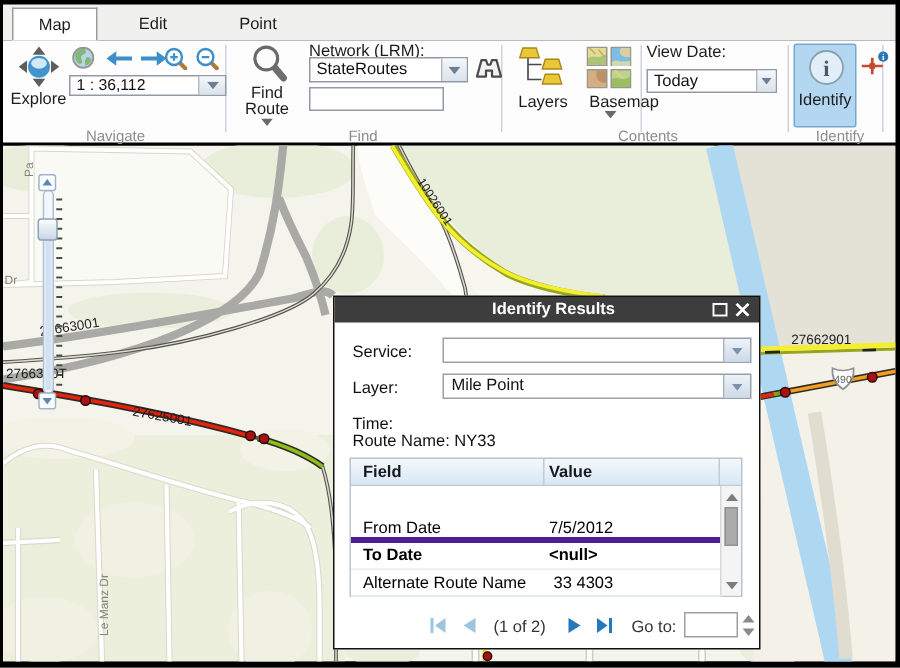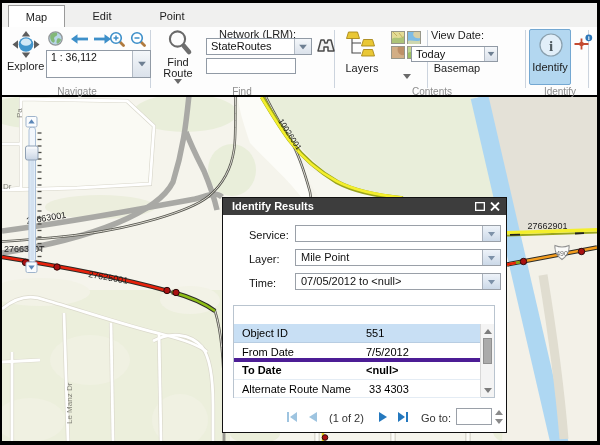--- a/index.html
+++ b/index.html
@@ -16,22 +16,22 @@
 .glabel { position:absolute; top:59px; font-size:10px; color:#8d8d8d; text-align:center; }
 .btxt { position:absolute; font-size:11px; color:#1c1c1c; text-align:center; }
 .combo { position:absolute; background:#fff; border:1px solid #919aa5; }
 .combo .txt { position:absolute; left:4px; top:0; font-size:11px; color:#111; white-space:nowrap; }
 .ddbtn { position:absolute; right:0; top:0; bottom:0; background:linear-gradient(#f4f7fa,#dbe2eb); border-left:1px solid #b2bac4; }
 .ddbtn svg { position:absolute; left:50%; top:50%; transform:translate(-50%,-50%); }
 
 #map { position:absolute; left:2px; top:97px; width:595px; height:344px; }
 
 #dlg { position:absolute; left:222px; top:197px; width:285px; height:236px; background:#fff; border:1px solid #111; }
-#dlg-title { position:absolute; left:0; top:0; right:0; height:17px; background:#3d3d3d; color:#fff; font-size:11px; font-weight:bold; line-height:17px; padding-left:9px; }
-.dlbl { position:absolute; left:26px; font-size:11px; color:#111; }
+#dlg-title { position:absolute; left:0; top:0; right:0; height:17px; background:#3d3d3d; color:#fff; font-size:11px; font-weight:bold; line-height:17px; padding-left:9px;text-align:center; }
+.dlbl { position:absolute; left:12px; font-size:11px; color:#111; }
 .dcombo { position:absolute; left:72px; width:206px; height:17px; background:#fff; border:1px solid #9aa0a8; }
 .dcombo .txt { position:absolute; left:5px; top:1px; font-size:11px; color:#111; white-space:nowrap; }
 .dcombo .dd { position:absolute; right:0; top:0; width:18px; bottom:0; background:linear-gradient(#eef3f9,#ccd9e8); border-left:1px solid #aab2bc; }
 .dcombo .dd svg { position:absolute; left:5px; top:6px; }
 #dtable { position:absolute; left:10px; top:107px; width:262px; height:93px; border:1px solid #b9c4cf; background:#fff; font-size:11px; }
 .trow { position:absolute; left:0; width:247px; height:19px; }
 .trow .c1 { position:absolute; left:8px; top:3px; }
 .trow .c2 { position:absolute; left:132px; top:3px; }
 #pager { position:absolute; left:0; bottom:2px; width:100%; height:26px; }
 </style>
@@ -81,39 +81,39 @@
     <svg style="position:absolute;left:107px;top:4px;" width="17" height="16" viewBox="0 0 17 16">
       <line x1="10.8" y1="10.8" x2="14.5" y2="14.5" stroke="#b07a3e" stroke-width="2.8" stroke-linecap="round"></line>
       <circle cx="7" cy="7" r="5.3" fill="#fff" stroke="#3d8fc9" stroke-width="1.6"></circle>
       <path d="M7 4.5 L7 9.5 M4.5 7 L9.5 7" stroke="#3d8fc9" stroke-width="1.5"></path>
     </svg>
     <svg style="position:absolute;left:128px;top:4px;" width="17" height="16" viewBox="0 0 17 16">
       <line x1="10.8" y1="10.8" x2="14.5" y2="14.5" stroke="#b07a3e" stroke-width="2.8" stroke-linecap="round"></line>
       <circle cx="7" cy="7" r="5.3" fill="#fff" stroke="#3d8fc9" stroke-width="1.6"></circle>
       <path d="M4.5 7 L9.5 7" stroke="#3d8fc9" stroke-width="1.5"></path>
     </svg>
-    <div class="combo" style="left:44px;top:23px;width:105px;height:28px;">
+    <div class="combo" style="left:44px;top:23px;width:105px;height:14px;">
       <div class="txt" style="font-size:10.5px;line-height:12px;">1 : 36,112</div>
       <div class="ddbtn" style="width:18px;">
           <svg width="8" height="5" viewBox="0 0 8 5">
             <polygon points="0,0 8,0 4,5" fill="#6e7f92"></polygon>
           </svg>
         </div>
     </div>
 
     <svg style="position:absolute;left:164px;top:1px;" width="28" height="28" viewBox="0 0 28 28">
       <line x1="17.5" y1="17.5" x2="23" y2="24" stroke="#6e6e6e" stroke-width="4.6" stroke-linecap="round"></line>
       <circle cx="11.5" cy="11" r="7.6" fill="#fcfcfc" stroke="#696969" stroke-width="2.1"></circle>
     </svg>
     <div class="btxt" style="left:158px;top:29px;width:36px;">Find</div>
     <div class="btxt" style="left:156px;top:39.5px;width:40px;">Route</div>
     <svg style="position:absolute;left:172px;top:51.5px;" width="8" height="5" viewBox="0 0 8 5">
         <polygon points="0,0 8,0 4,5" fill="#6a6a6a"></polygon>
       </svg>
-    <div class="btxt" style="left:204px;top:1px;width:90px;text-align:right;">Network (LRM):</div>
+    <div class="btxt" style="left:204px;top:1px;width:90px;text-align:left;">Network (LRM):</div>
     <div class="combo" style="left:204px;top:11px;width:106px;height:17px;">
       <div class="txt" style="line-height:15px;">StateRoutes</div>
       <div class="ddbtn" style="width:17px;">
           <svg width="8" height="5" viewBox="0 0 8 5">
             <polygon points="0,0 8,0 4,5" fill="#6e7f92"></polygon>
           </svg>
         </div>
     </div>
     <svg style="position:absolute;left:314px;top:11px;" width="20" height="17" viewBox="0 0 20 17">
       <path d="M5 2 L8 2 L9 5 L11 5 L12 2 L15 2 L18 13 L12 13 L12 9 L8 9 L8 13 L2 13 Z" fill="#f2f2f2" stroke="#4a4a4a" stroke-width="1.5" stroke-linejoin="round"></path>
@@ -133,26 +133,26 @@
       <path d="M2 1 L6 5 M8 2 L12 7" stroke="#c5b05e" stroke-width="1"></path>
       <rect x="16.5" y="0.5" width="13" height="12" fill="#7fbce4" stroke="#97978a"></rect>
       <path d="M17 1 L23 1 C20.5 4.5 24 8 29 7 L29 1 Z" fill="#d9cfa4"></path>
       <path d="M17 10 C20 8.5 24 11 29 9.5 L29 13 L17 13 Z" fill="#cfd8b0"></path>
       <rect x="0.5" y="15.5" width="13" height="12" fill="#d2ae85" stroke="#97978a"></rect>
       <path d="M1 16 L7 16 C5.5 20 8 25 13 24 L13 16 Z" fill="#bd9068"></path>
       <rect x="16.5" y="15.5" width="13" height="12" fill="#bcd490" stroke="#97978a"></rect>
       <path d="M17 22 C20 19 24 24 29 20 L29 27 L17 27 Z" fill="#9cbe62"></path>
       <path d="M19 16 L23.5 20.5" stroke="#e3cf86" stroke-width="1.3"></path>
     </svg>
-    <div class="btxt" style="left:382px;top:35px;width:64px;margin-left:41px;">Basemap</div>
+    <div class="btxt" style="left:382px;top:35px;width:64px;">Basemap</div>
     <svg style="position:absolute;left:401px;top:47px;" width="8" height="5" viewBox="0 0 8 5">
         <polygon points="0,0 8,0 4,5" fill="#6a6a6a"></polygon>
       </svg>
     <div class="btxt" style="left:429px;top:2px;width:70px;text-align:left;">View Date:</div>
-    <div class="combo" style="left:409px;top:19px;width:87px;height:16px;padding-left:44px;">
+    <div class="combo" style="left:429px;top:19px;width:87px;height:16px;padding-left:44px;">
       <div class="txt" style="line-height:14px;">Today</div>
       <div class="ddbtn" style="width:13px;">
           <svg width="7" height="4.5" viewBox="0 0 7 4.5">
             <polygon points="0,0 7,0 3.5,4.5" fill="#6e7f92"></polygon>
           </svg>
         </div>
     </div>
 
     <div style="position:absolute;left:527px;top:2px;width:42px;height:56px;background:#b3d7f0;border:1px solid #74a8d2;border-radius:2px;"></div>
     <svg style="position:absolute;left:536px;top:5px;" width="26" height="26" viewBox="0 0 26 26">
@@ -346,33 +346,28 @@
     <div class="dlbl" style="top:55px;">Layer:</div>
     <div class="dcombo" style="top:51px;">
         <div class="txt">Mile Point</div>
       <div class="dd">
           <svg width="7" height="4.5" viewBox="0 0 7 4.5">
             <polygon points="0,0 7,0 3.5,4.5" fill="#7d91a8"></polygon>
           </svg>
         </div>
       </div>
     <div class="dlbl" style="top:79px;">Time:</div>
-    <div class="dcombo" style="top:75px;">
-        <div class="txt">07/05/2012 to &lt;null&gt;</div>
-      <div class="dd">
-          <svg width="7" height="4.5" viewBox="0 0 7 4.5">
-            <polygon points="0,0 7,0 3.5,4.5" fill="#7d91a8"></polygon>
-          </svg>
-        </div>
+    <div class="dlbl" style="top:90px;">Route Name: NY33</div>
+    <div id="dtable">
+      <div style="position:absolute;left:0;top:0;width:100%;height:18px;background:linear-gradient(#f4f8fc,#d8e7f5);border-bottom:1px solid #c2cbd4;">
+        <span style="position:absolute;left:8px;top:3px;font-weight:bold;color:#16191c;">Field</span>
+        <span style="position:absolute;left:132px;top:3px;font-weight:bold;color:#16191c;">Value</span>
+        <span style="position:absolute;left:128px;top:0;width:1px;height:18px;background:#c2cbd4;"></span>
+        <span style="position:absolute;right:14px;top:0;width:1px;height:18px;background:#c2cbd4;"></span>
       </div>
-    <div id="dtable">
-      <div class="trow" style="top:18px;height:18.5px;background:#c8dff4;border-bottom:1px solid #b8cde2;">
-          <span class="c1">Object ID</span>
-          <span class="c2">551</span>
-        </div>
       <div class="trow" style="top:36.5px;height:19px;border-bottom:4px solid #4c1d95;">
           <span class="c1">From Date</span>
           <span class="c2">7/5/2012</span>
         </div>
       <div class="trow" style="top:55px;height:18.5px;border-bottom:1px solid #e4ecf4;font-weight:bold;">
           <span class="c1">To Date</span>
           <span class="c2">&lt;null&gt;</span>
         </div>
       <div class="trow" style="top:73.5px;height:18.5px;border-bottom:1px solid #e4ecf4;">
           <span class="c1">Alternate Route Name</span>

